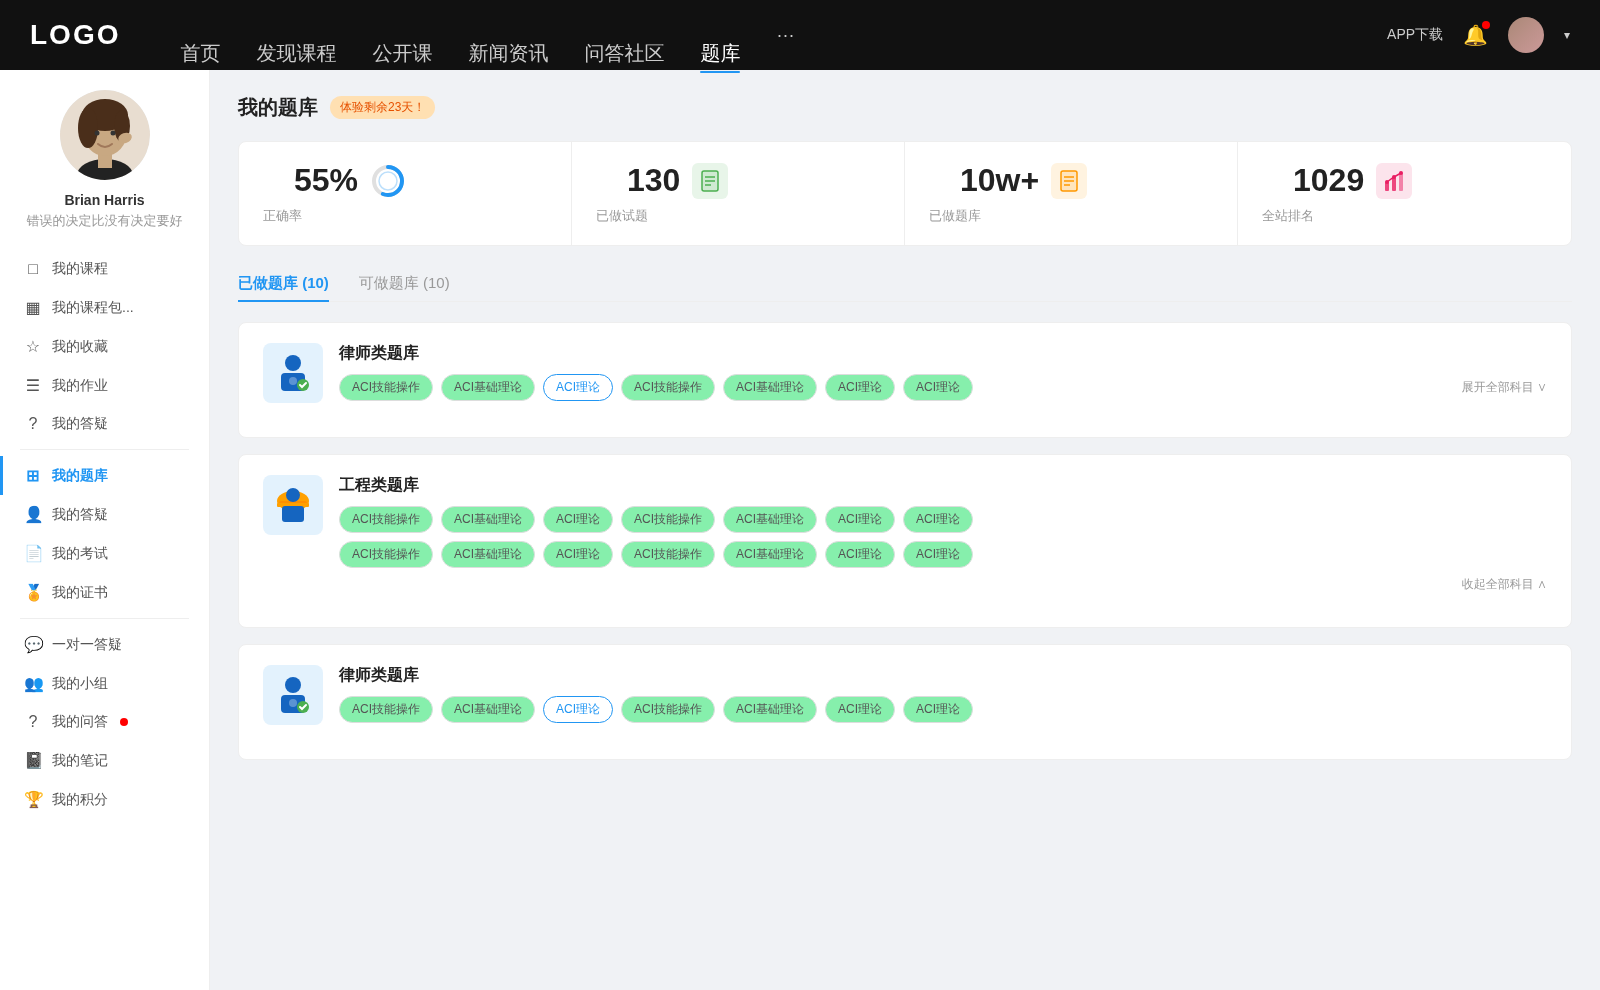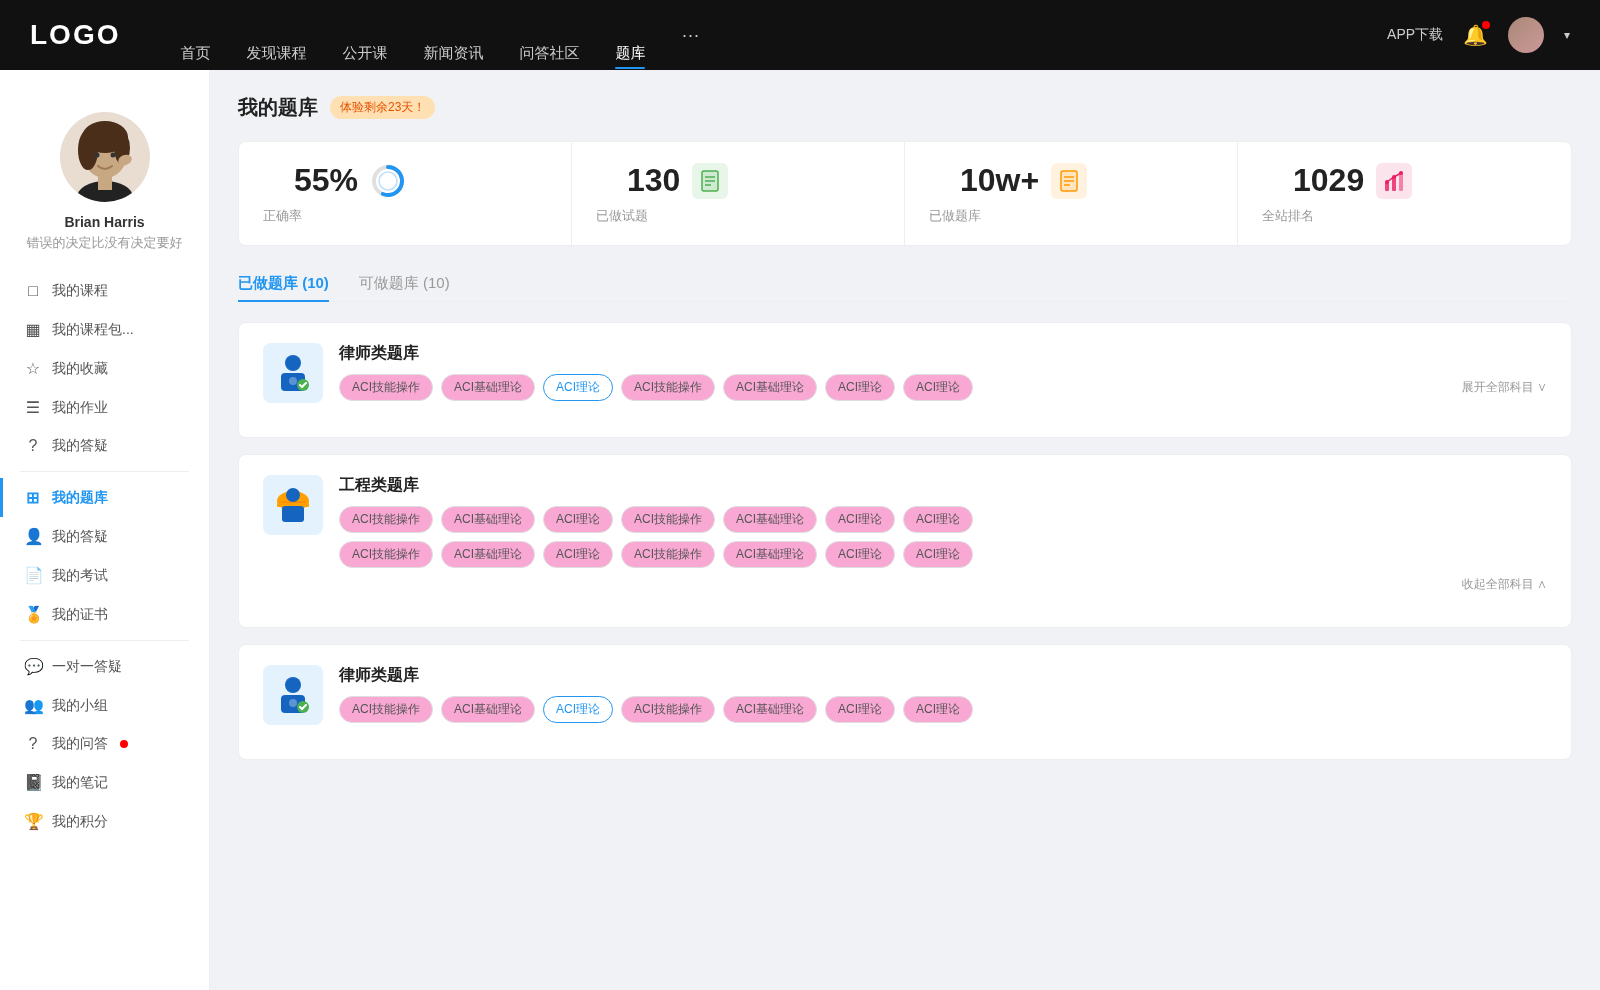--- a/index.html
+++ b/index.html
@@ -24,21 +24,21 @@
       letter-spacing: 2px;
     }
     .nav-links {
       display: flex;
       align-items: center;
       gap: 36px;
       flex: 1;
     }
     .nav-link {
       color: #ccc;
-      font-size: 15px;
+      font-size: 20px;
       cursor: pointer;
       text-decoration: none;
       position: relative;
       margin-top: 37px;
     }
     .nav-link.active {
       color: #fff;
     }
     .nav-link.active::after {
       content: '';
@@ -96,21 +96,21 @@
     .page-wrapper {
       margin-top: 70px;
       display: flex;
       min-height: calc(100vh - 70px);
     }
 
     
     .sidebar {
       width: 210px;
       background: #fff;
-      padding: 42px 0 20px;
+      padding: 20px 0 20px;
       display: flex;
       flex-direction: column;
       align-items: center;
       border-right: 1px solid #eee;
       flex-shrink: 0;
       position: fixed;
       top: 70px;
       left: 0;
       bottom: 0;
       overflow-y: auto;
@@ -321,21 +321,21 @@
       gap: 8px;
       align-items: center;
     }
     .tag {
       padding: 4px 12px;
       border-radius: 14px;
       border: 1px solid #ddd;
       font-size: 12px;
       color: #555;
       cursor: pointer;
-      background: #f9a8d4;
+      background: #86efac;
     }
     .tag.active {
       border-color: #2196f3;
       color: #2196f3;
       background: #fff;
     }
     .expand-link {
       color: #999;
       font-size: 12px;
       cursor: pointer;

